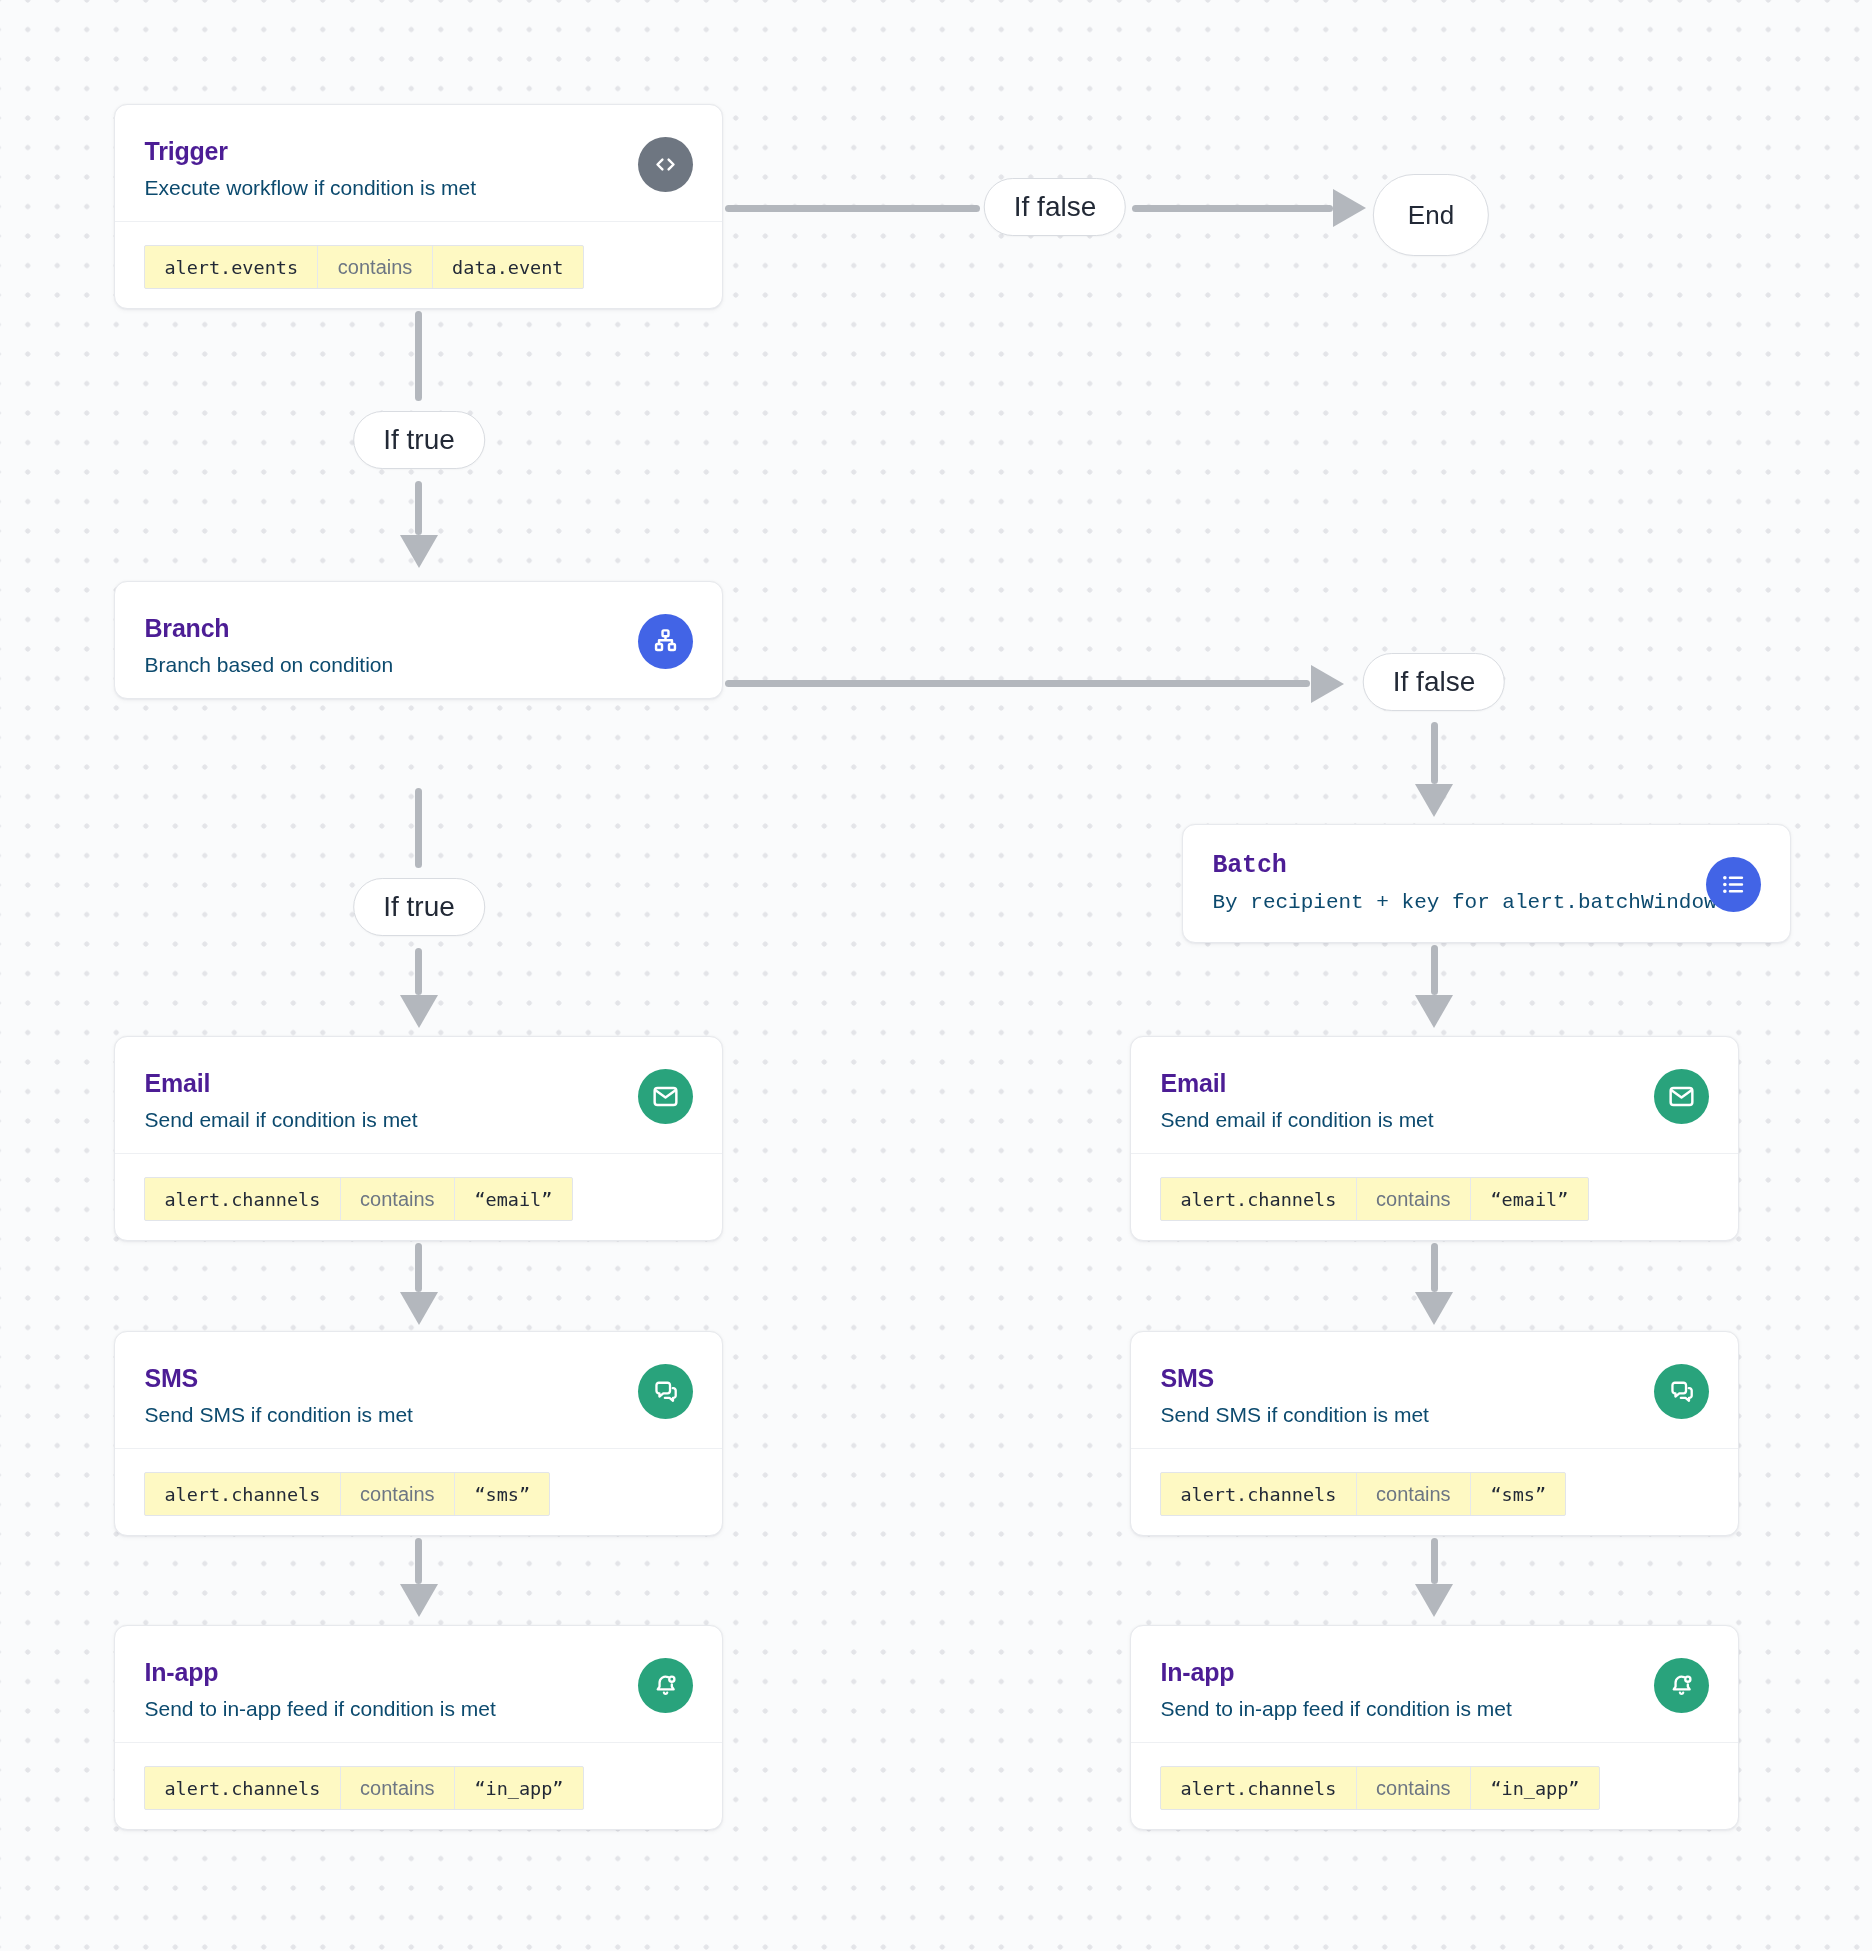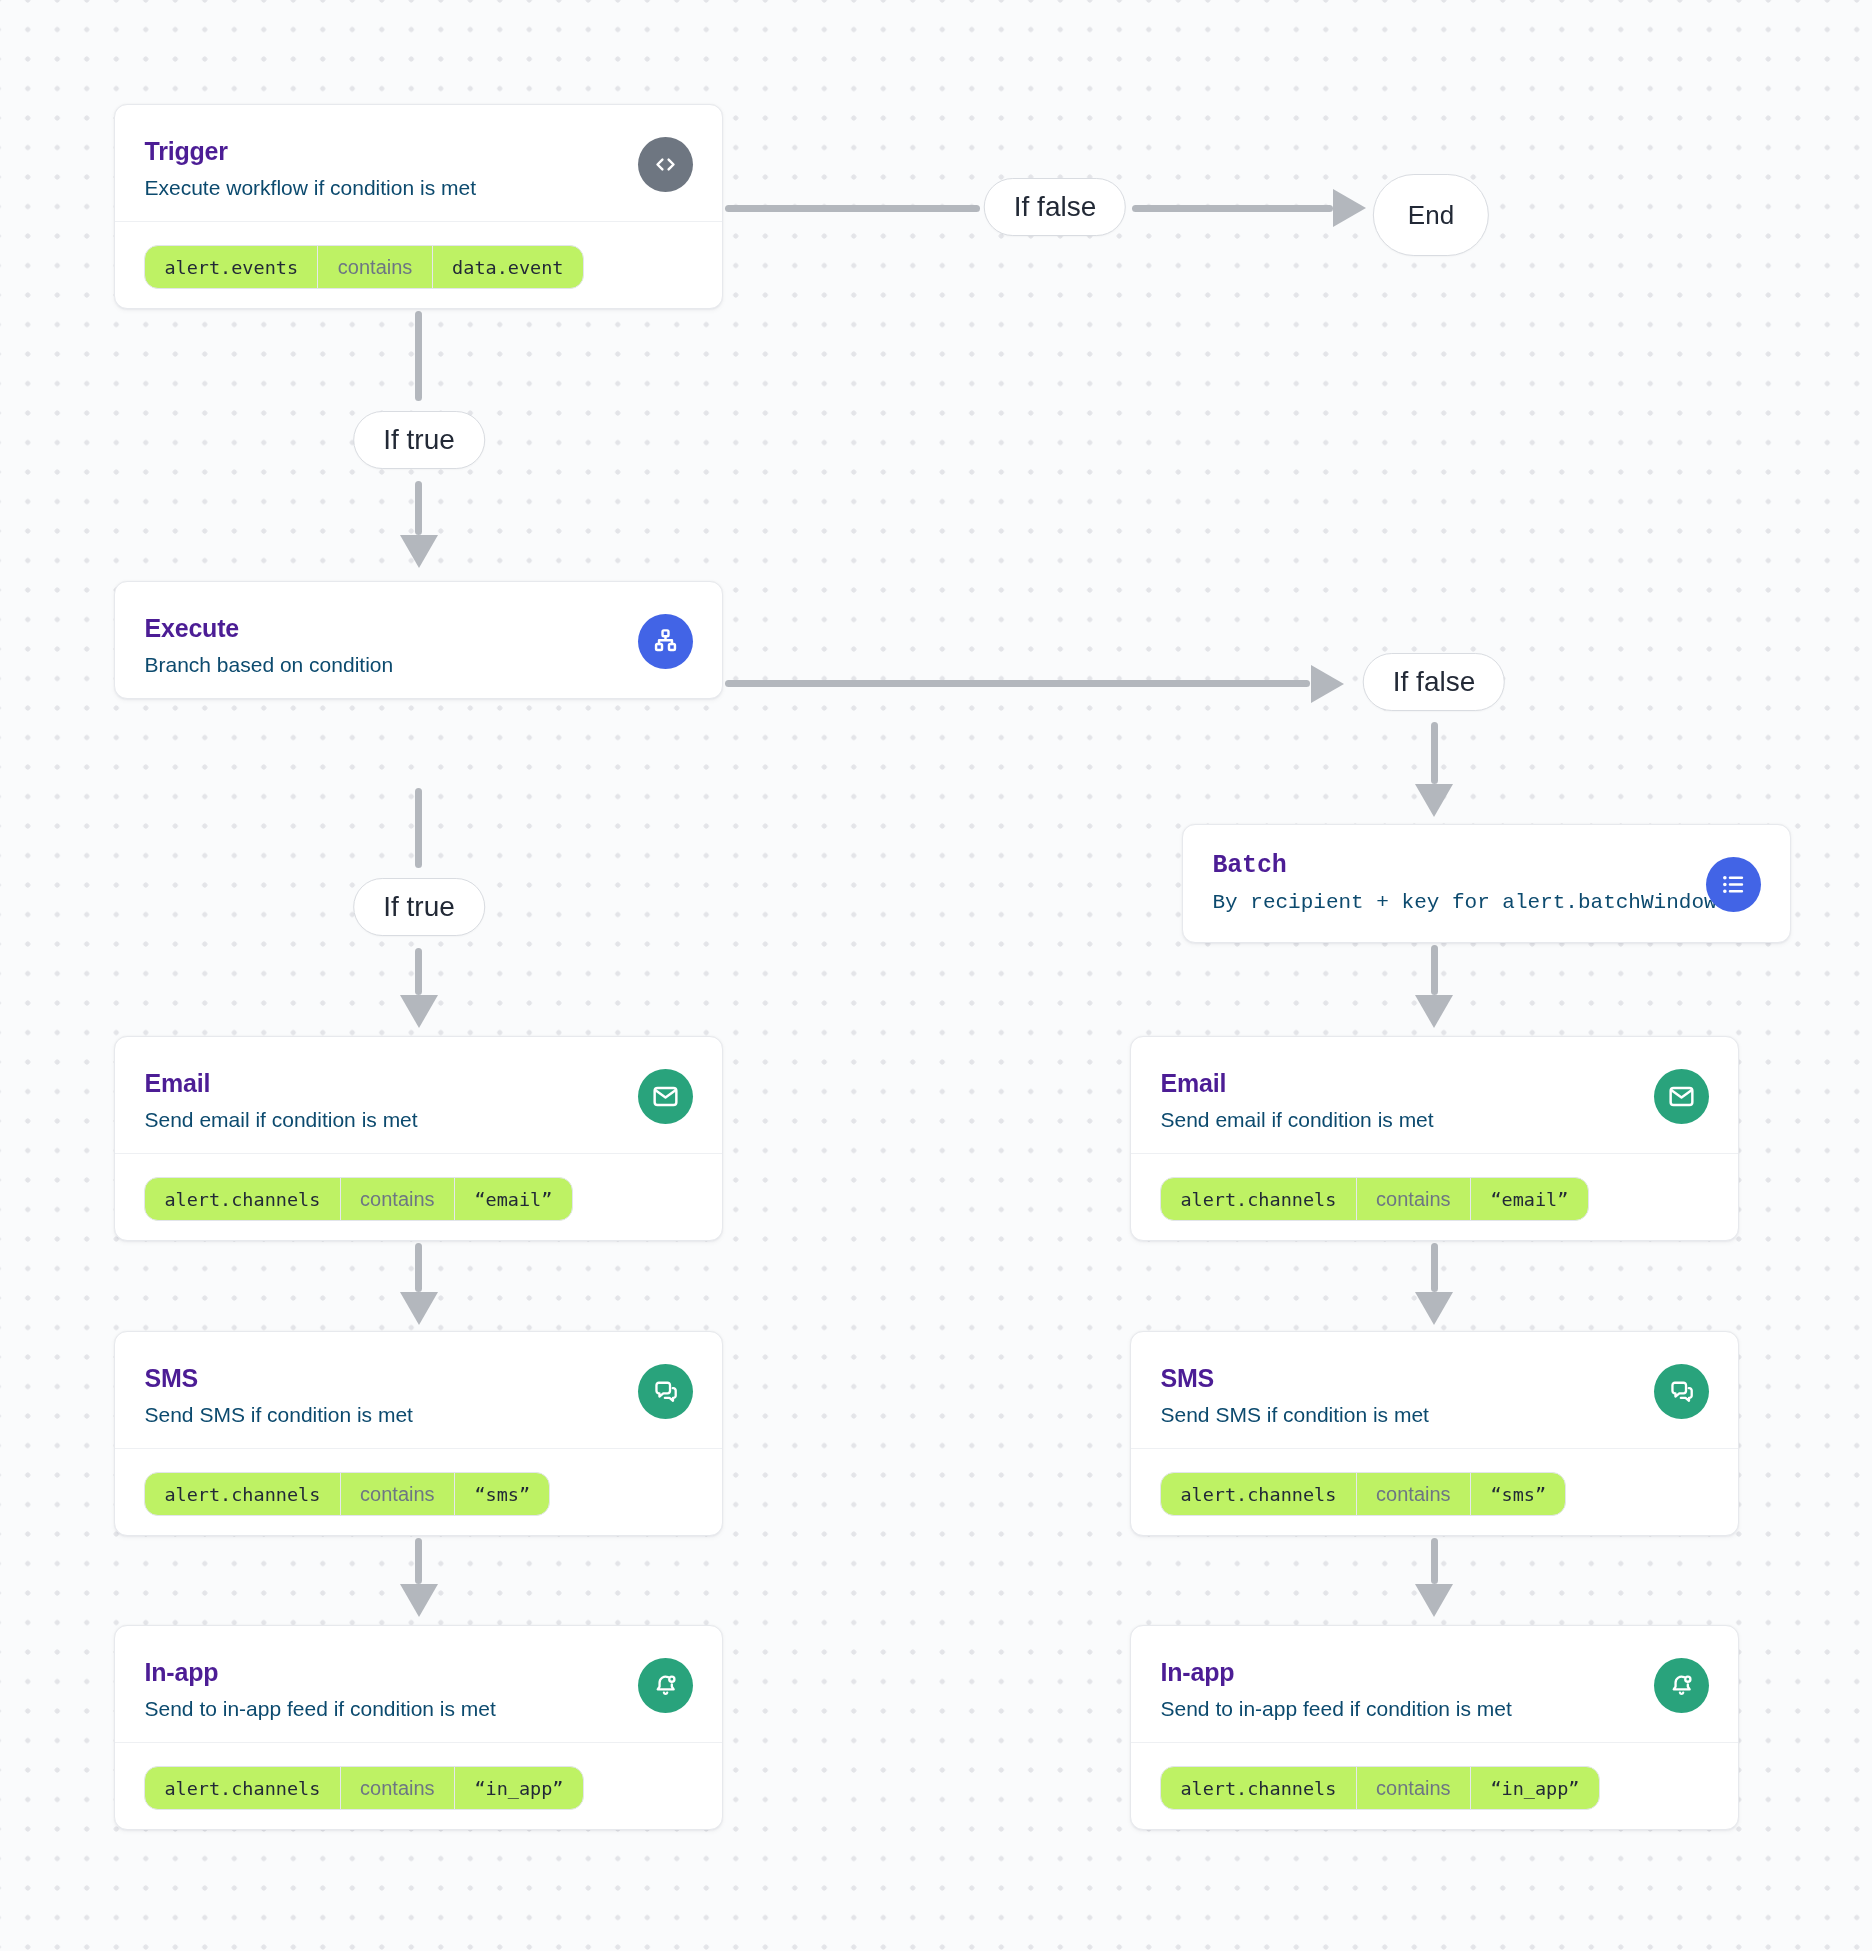--- a/index.html
+++ b/index.html
@@ -55,23 +55,23 @@
   .icon-blue { background:#4264e6; }
   .icon-green{ background:#29a37c; }
   .node-cond{
     height:87px;
     border-top:0.9px solid #eef0f3;
     padding:23px 28px 0 29px;
   }
   .cond-pill{
     display:inline-flex;
     align-items:stretch;
-    background:#bef264;
+    background:#fef9c3;
     border:0.9px solid #e2e5ea;
-    border-radius:14px;
+    border-radius:2px;
     overflow:hidden;
     height:44px;
   }
   .cond-seg{
     display:flex; align-items:center;
     padding:0 19.4px;
     border-right:0.9px solid #e6e8ec;
     font-family:"DejaVu Sans Mono", monospace;
     font-size:18.5px;
     color:#222936;
@@ -179,21 +179,21 @@
     <div class="cond-pill">
       <span class="cond-seg">alert.events</span>
       <span class="cond-seg cond-op">contains</span>
       <span class="cond-seg">data.event</span>
     </div>
   </div>
 </div>
 
 <div class="node" style="left:114px; top:581px;">
   <div class="node-header">
-    <div class="node-title">Execute</div>
+    <div class="node-title">Branch</div>
     <div class="node-subtitle">Branch based on condition</div>
     <div class="node-icon icon-blue">
       <svg viewBox="0 0 24 24" fill="none" stroke="#fff" stroke-width="1.9" stroke-linecap="round" stroke-linejoin="round">
           <rect x="9.7" y="3.4" width="4.6" height="4.6" rx="1"></rect>
           <path d="M12 8v3M7 14v-2.9h10V14"></path>
           <rect x="4.7" y="14" width="4.6" height="4.6" rx="1"></rect>
           <rect x="14.7" y="14" width="4.6" height="4.6" rx="1"></rect>
         </svg>
     </div>
   </div>

